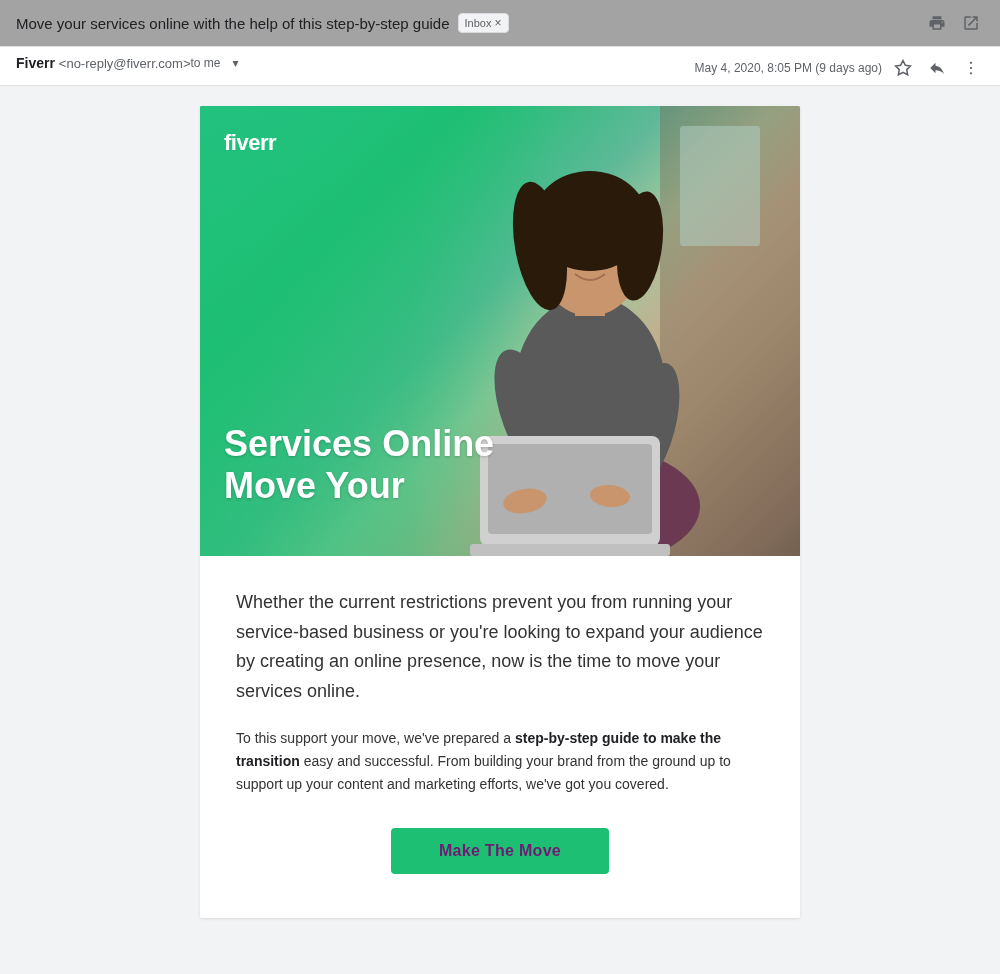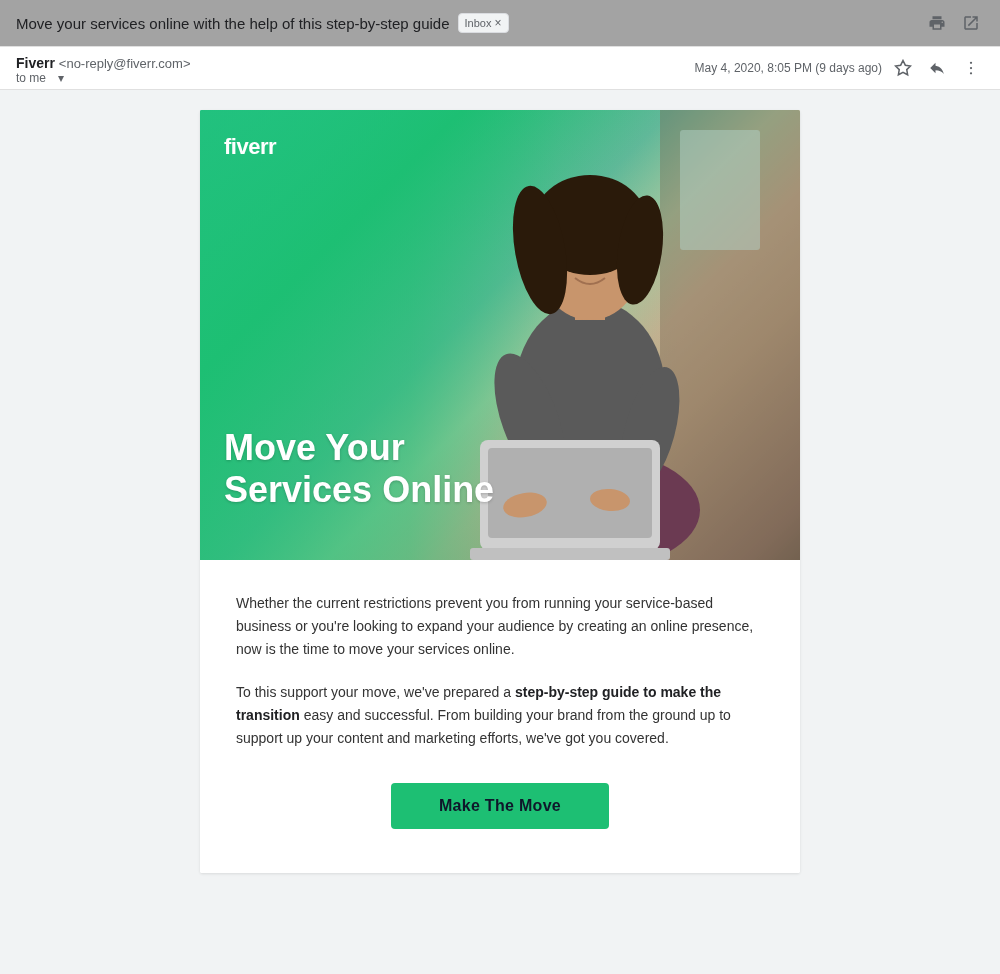--- a/index.html
+++ b/index.html
@@ -73,21 +73,22 @@
     .email-meta-row {
       background: #fff;
       padding: 8px 16px 4px 16px;
       display: flex;
       align-items: flex-start;
       justify-content: space-between;
       border-bottom: 1px solid #e0e0e0;
     }
     .sender-info {
       display: flex;
-      flex-direction: column;
+      flex-direction: row;
+      align-items: center;
     }
     .sender-name {
       font-size: 14px;
       font-weight: 600;
       color: #202124;
     }
     .sender-email {
       font-size: 13px;
       font-weight: 400;
       color: #5f6368;
@@ -154,21 +155,21 @@
       line-height: 1.15;
       text-shadow: 0 1px 3px rgba(0,0,0,0.2);
     }
 
     
     .content-section {
       padding: 32px 36px 36px 36px;
       background: #fff;
     }
     .body-text {
-      font-size: 14px;
+      font-size: 18px;
       line-height: 1.65;
       color: #333;
       margin-bottom: 20px;
     }
     .body-text-second {
       font-size: 14px;
       line-height: 1.65;
       color: #333;
       margin-bottom: 32px;
     }
@@ -177,21 +178,21 @@
       color: #202124;
     }
     .cta-wrapper {
       display: flex;
       justify-content: center;
       margin-top: 8px;
       padding-bottom: 8px;
     }
     .cta-button {
       background: #1dbf73;
-      color: #0f172a;
+      color: #701a75;
       border: none;
       border-radius: 4px;
       padding: 14px 48px;
       font-size: 16px;
       font-weight: bold;
       cursor: pointer;
       letter-spacing: 0.3px;
     }
 
     
@@ -300,22 +301,22 @@
           <ellipse cx="145" cy="395" rx="22" ry="12" fill="#c8956c" transform="rotate(-10 145 395)"></ellipse>
           <ellipse cx="230" cy="390" rx="20" ry="11" fill="#c8956c" transform="rotate(5 230 390)"></ellipse>
 
           <path d="M195 168 Q210 180 225 168" stroke="#a07050" stroke-width="2" fill="none"></path>
         </svg>
       </div>
 
       <div class="fiverr-logo">fiverr</div>
 
       <div class="hero-title">
+        <div>Services Online</div>
         <div>Move Your</div>
-        <div>Services Online</div>
       </div>
     </div>
 
     <div class="content-section">
       <p class="body-text">
         <span>Whether the current restrictions prevent you from running your service-based business or you're looking to expand your audience by creating an online presence, now is the time to move your services online.</span>
       </p>
       <p class="body-text-second">
         <span>To this support your move, we've prepared a </span><span class="bold-text">step-by-step guide to make the transition</span><span> easy and successful. From building your brand from the ground up to support up your content and marketing efforts, we've got you covered.</span>
       </p>

